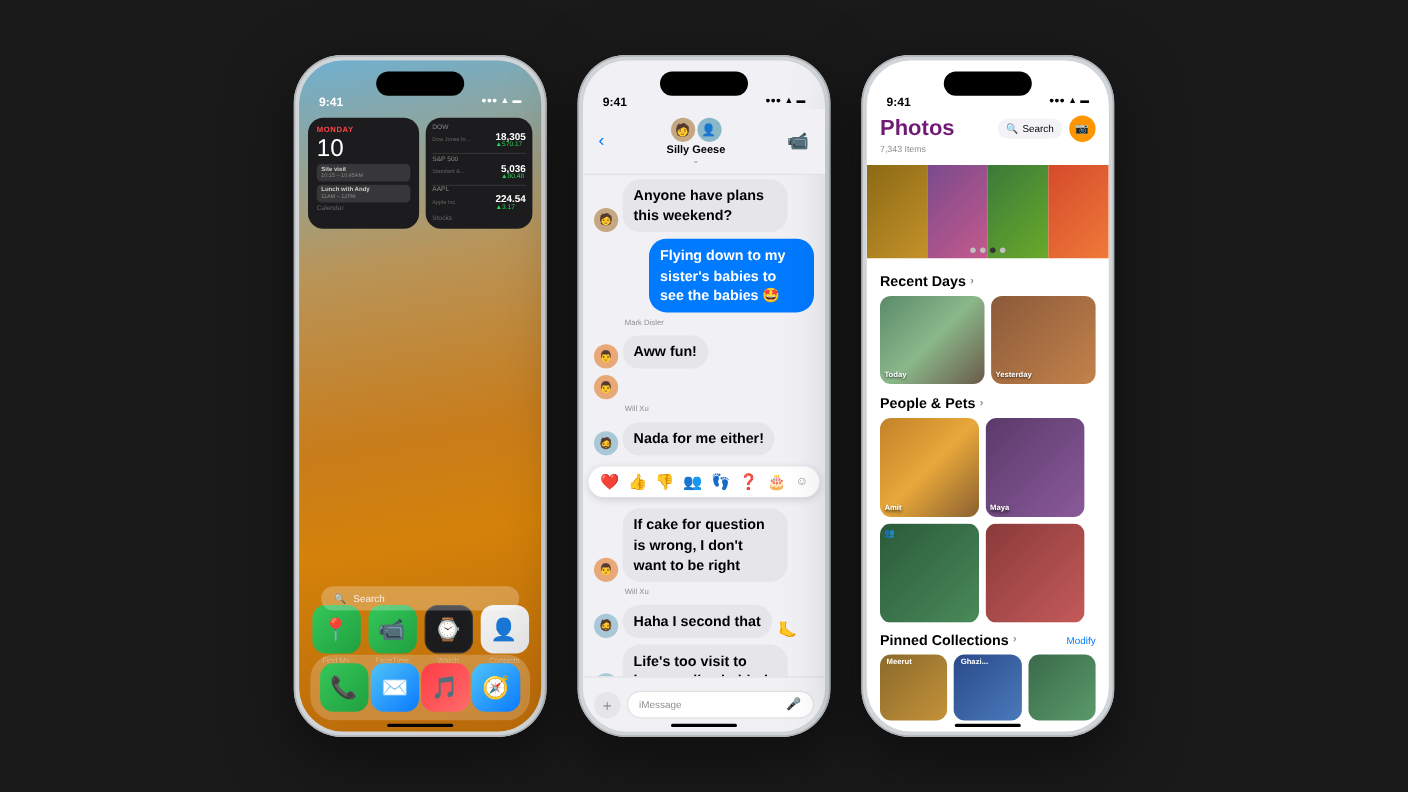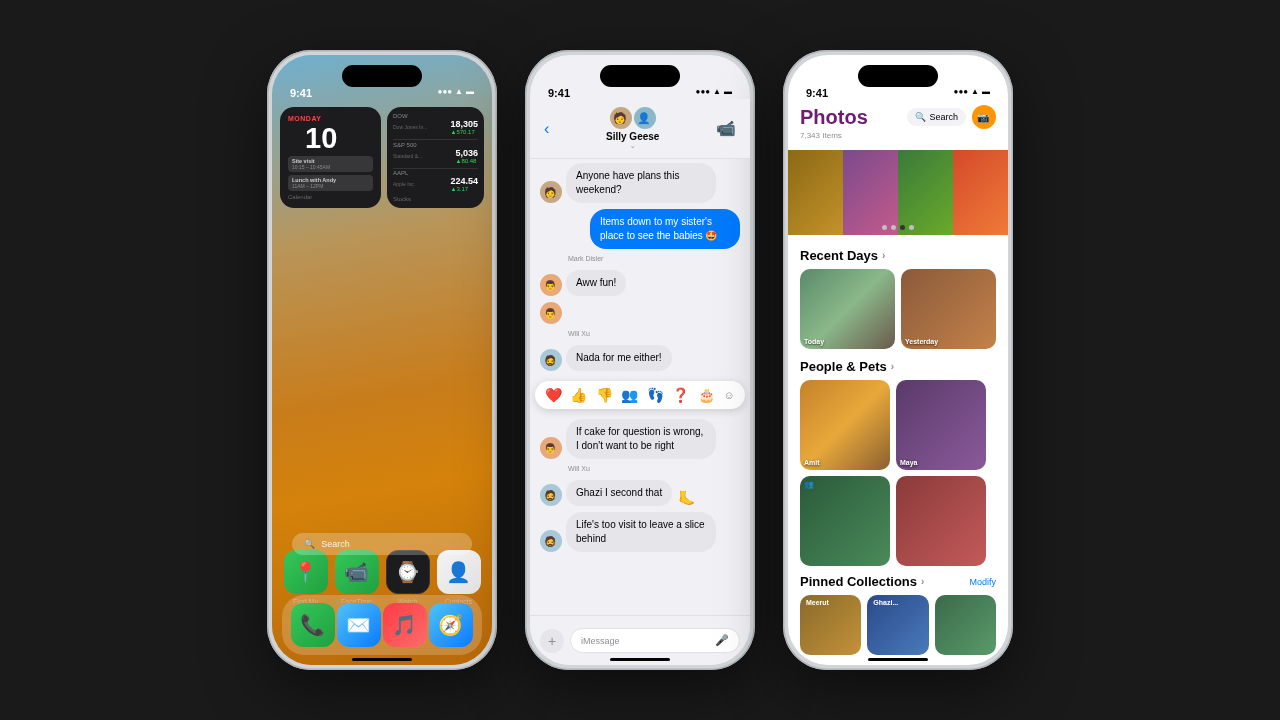--- a/index.html
+++ b/index.html
@@ -89,24 +89,24 @@
       min-height: 90px;
     }
     .widget-cal-header {
       font-size: 7px;
       font-weight: 600;
       color: #ff4444;
       text-transform: uppercase;
       letter-spacing: 0.5px;
     }
     .widget-cal-date {
-      font-size: 29px;
-      font-weight: 700;
+      font-size: 22px;
+      font-weight: 400;
       line-height: 1;
-      margin: 2px 17px;
+      margin: 2px 0;
     }
     .widget-cal-event {
       background: rgba(255,255,255,0.12);
       border-radius: 4px;
       padding: 2px 4px;
       margin-top: 3px;
       font-size: 5.5px;
     }
     .event-title { font-weight: 600; color: #ccc; }
     .event-time { color: #888; font-size: 5px; }
@@ -265,23 +265,24 @@
       background: #c5a882;
       flex-shrink: 0;
       display: flex;
       align-items: center;
       justify-content: center;
       font-size: 10px;
     }
     .bubble {
       padding: 6px 10px;
       border-radius: 16px;
-      font-size: 10px;
+      font-size: 13px;
       line-height: 1.4;
       max-width: 150px;
+      font-weight: bold;
     }
     .bubble.incoming { background: #e5e5ea; color: #000; }
     .bubble.outgoing { background: #007aff; color: white; }
 
     .messages-input {
       position: absolute;
       bottom: 0; left: 0; right: 0;
       height: 50px;
       background: #f0f0f5;
       border-top: 0.5px solid #e0e0e0;
@@ -679,21 +680,21 @@
 
       <div class="msg-bubble-wrap left">
         <div class="msg-row">
           <div class="msg-icon">🧑</div>
           <div class="bubble incoming">Anyone have plans this weekend?</div>
         </div>
       </div>
 
       <div class="msg-bubble-wrap right">
         <div class="msg-row right">
-          <div class="bubble outgoing">Items down to my sister's place to see the babies 🤩</div>
+          <div class="bubble outgoing">Flying down to my sister's babies to see the babies 🤩</div>
         </div>
       </div>
 
 
       <div class="msg-sender-name">Mark Disler</div>
       <div class="msg-bubble-wrap left">
         <div class="msg-row">
           <div class="msg-icon" style="background:#e8a878;">👨</div>
           <div class="bubble incoming">Aww fun!</div>
         </div>
@@ -731,21 +732,21 @@
         <div class="msg-row">
           <div class="msg-icon" style="background:#e8a878;">👨</div>
           <div class="bubble incoming">If cake for question is wrong, I don't want to be right</div>
         </div>
       </div>
 
       <div class="msg-sender-name">Will Xu</div>
       <div class="msg-bubble-wrap left">
         <div class="msg-row">
           <div class="msg-icon" style="background:#a8c8d8;">🧔</div>
-          <div class="bubble incoming">Ghazi I second that</div>
+          <div class="bubble incoming">Haha I second that</div>
           <span style="font-size:14px;margin-left:2px;">🦶</span>
         </div>
       </div>
 
       <div class="msg-bubble-wrap left">
         <div class="msg-row">
           <div class="msg-icon" style="background:#a8c8d8;">🧔</div>
           <div class="bubble incoming">Life's too visit to leave a slice behind</div>
         </div>
       </div>

